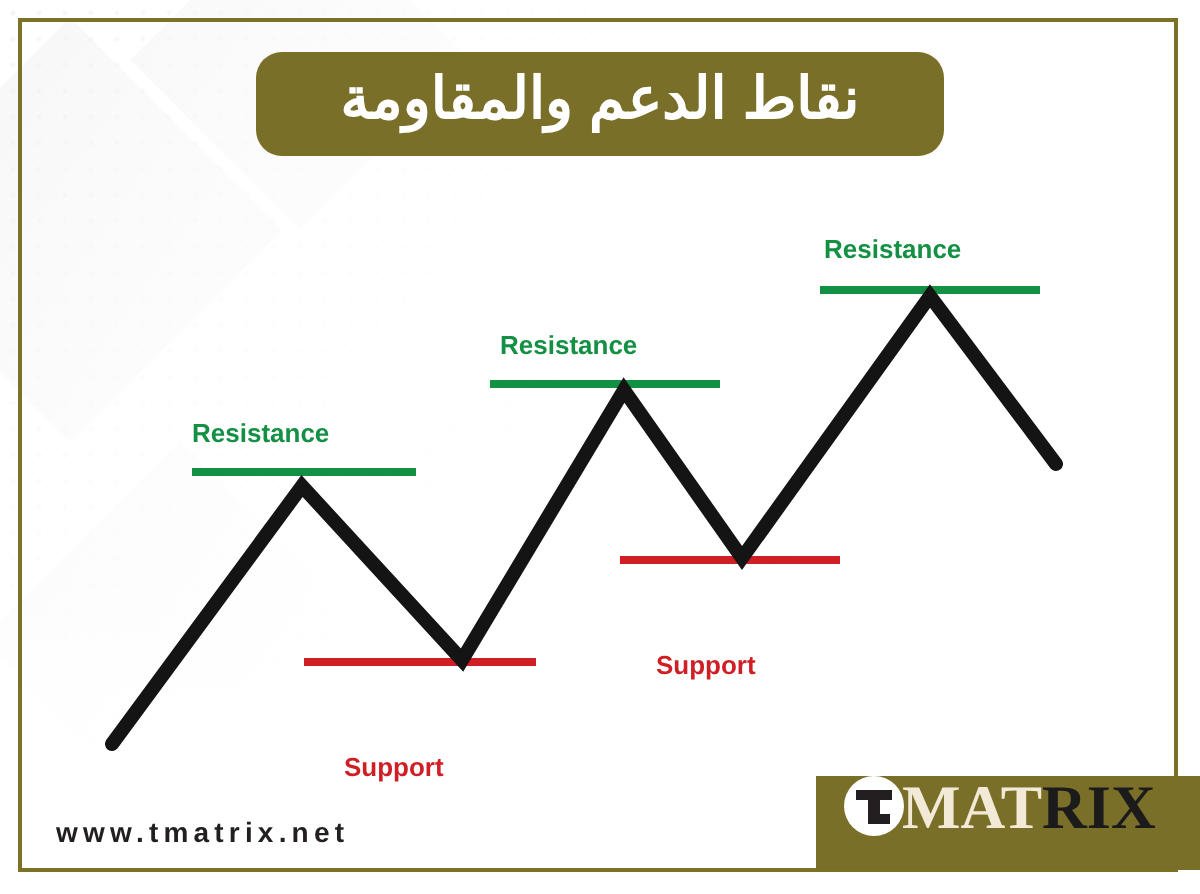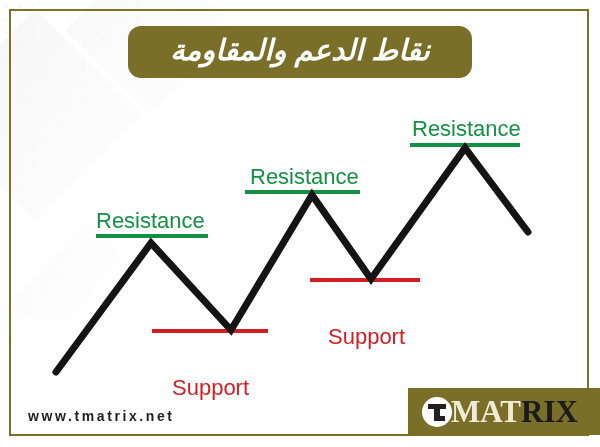--- a/index.html
+++ b/index.html
@@ -87,37 +87,36 @@
   .title-text {
     color: #ffffff;
     font-size: 29px;
     font-weight: 700;
     direction: rtl;
     unicode-bidi: bidi-override;
     letter-spacing: 0px;
     white-space: nowrap;
     line-height: 1;
     padding-bottom: 4px;
-    font-style: italic;
   }
 
   
   .chart-svg {
     position: absolute;
     left: 0;
     top: 0;
     width: 600px;
     height: 447px;
   }
 
   
   .lvl-label {
     position: absolute;
-    font-size: 22px;
-    font-weight: 400;
+    font-size: 13px;
+    font-weight: 700;
     white-space: nowrap;
     line-height: 1;
   }
   .lvl-res { color: #149044; }
   .lvl-sup { color: #cf1f25; margin-top: 36px; }
 
   
   .site-url {
     position: absolute;
     left: 28px;
@@ -129,21 +128,21 @@
     white-space: nowrap;
   }
   .logo-box {
     position: absolute;
     left: 408px;
     top: 388px;
     width: 192px;
     height: 47px;
     background: #7a6f28;
     display: flex;
-    align-items: center;
+    align-items: flex-start;
     padding-left: 14px;
     box-sizing: border-box;
   }
   .logo-mark {
     position: relative;
     width: 30px;
     height: 30px;
     border-radius: 50%;
     background: #ffffff;
     flex: 0 0 auto;

